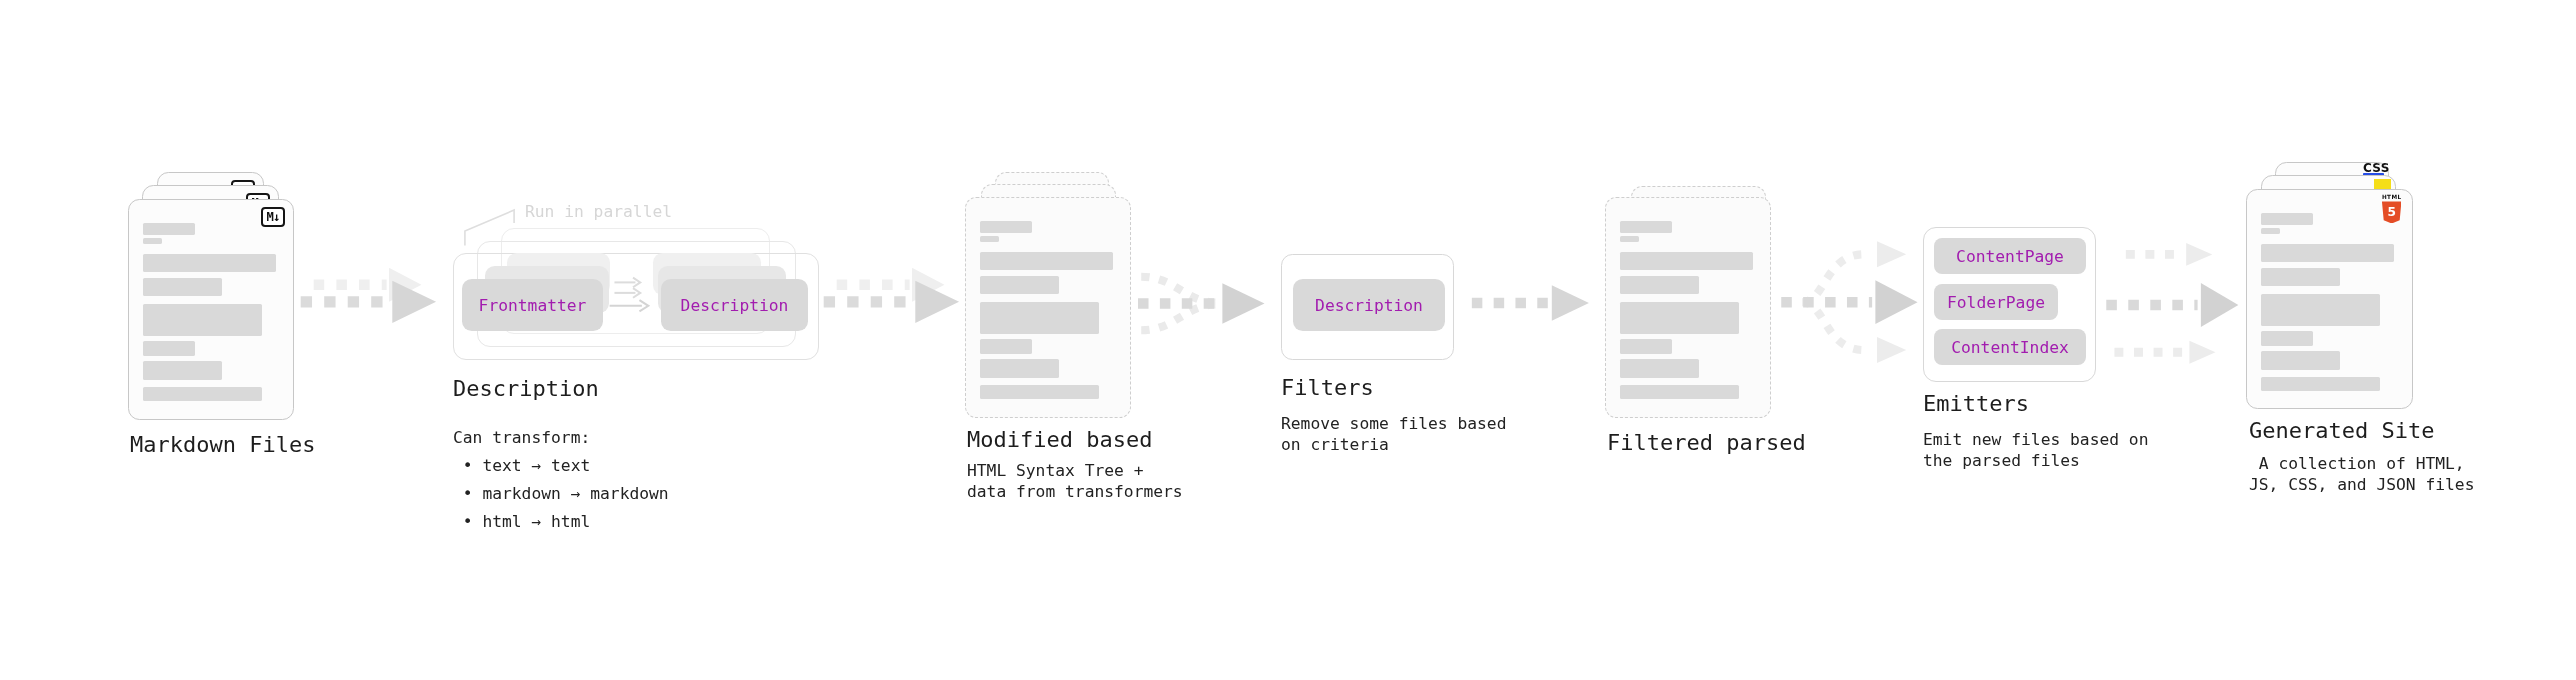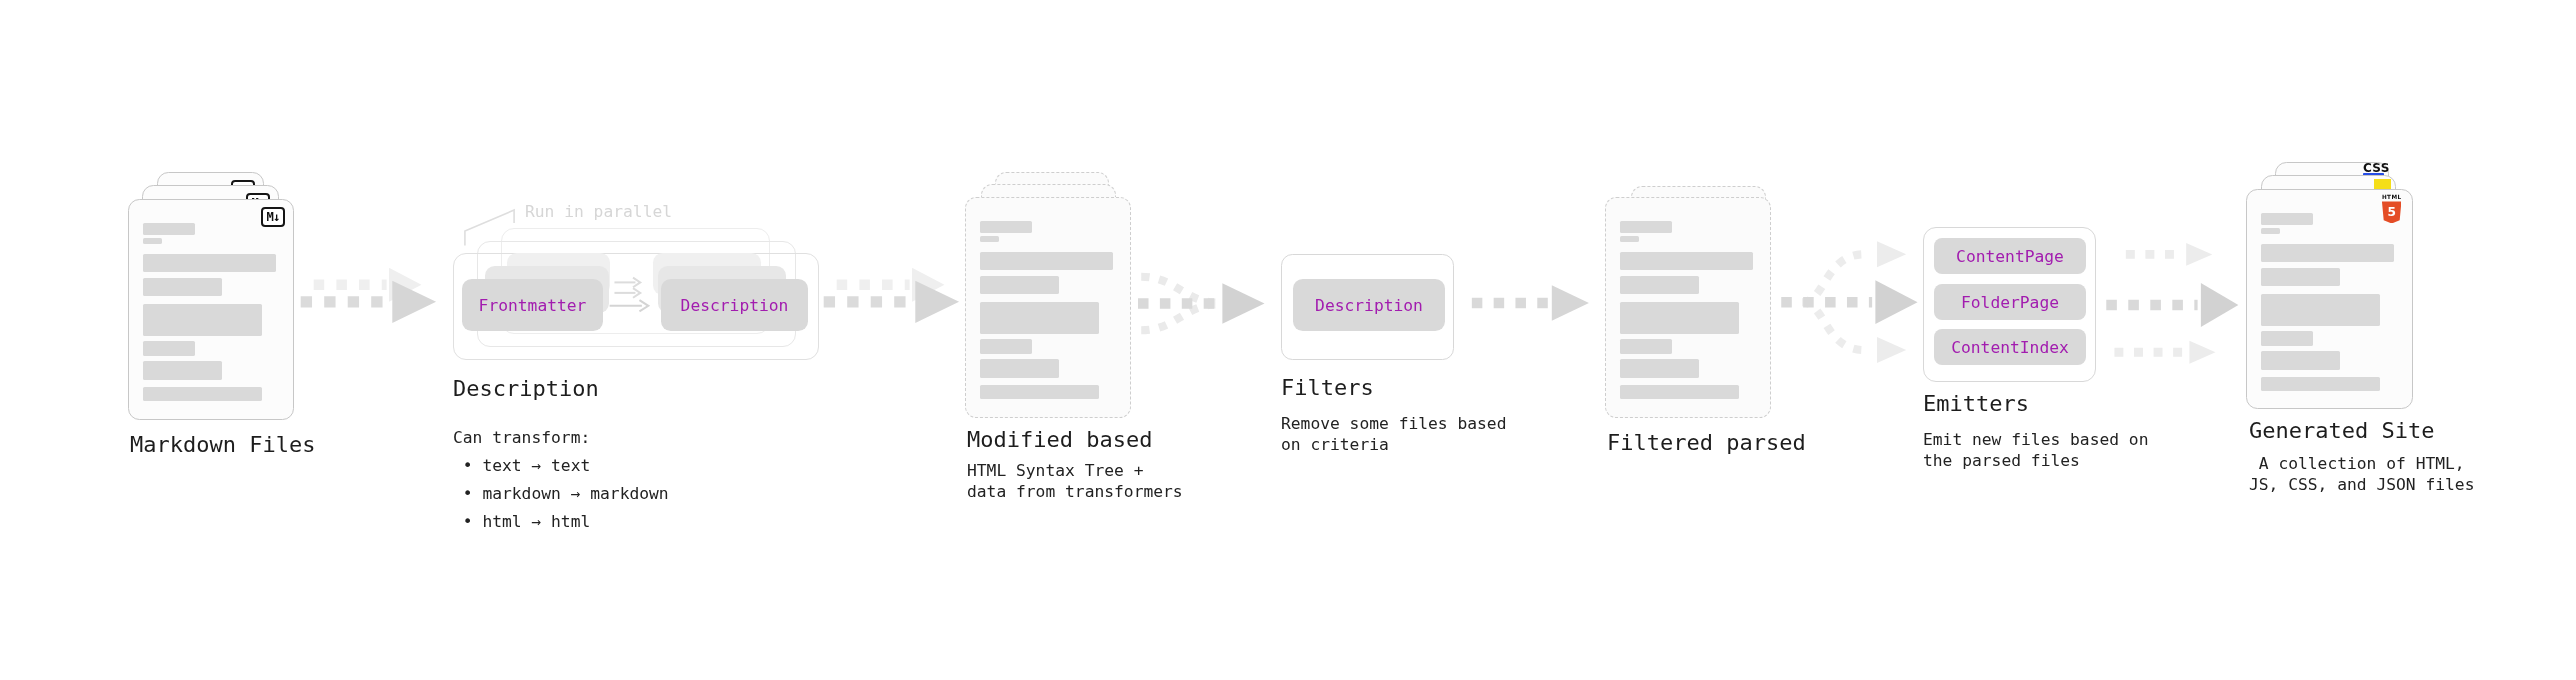--- a/index.html
+++ b/index.html
@@ -208,21 +208,21 @@
     <path d="M30,85 C58,85 58,144 106,144" fill="none" stroke="#ececec" stroke-width="10" stroke-dasharray="10 12"></path>
     <line x1="4" y1="85" x2="116" y2="85" stroke="#d9d9d9" stroke-width="13" stroke-dasharray="13 14"></line>
     <polygon points="122,10 158,26 122,42" fill="#ececec"></polygon>
     <polygon points="120,58 172,85 120,112" fill="#d2d2d2"></polygon>
     <polygon points="122,128 158,144 122,160" fill="#ececec"></polygon>
   </svg>
 
   <div>
     <div class="plugin-box" style="left:1923px;top:227px;width:173px;height:155px;border-radius:13px;"></div>
     <div class="pill" style="left:1934px;top:238px;width:152px;height:36px;border-radius:8.1px;">ContentPage</div>
-    <div class="pill" style="left:1934px;top:284px;width:152px;height:36px;border-radius:8.1px;">FolderPage</div>
+    <div class="pill" style="left:1934px;top:284px;width:124px;height:36px;border-radius:8.1px;">FolderPage</div>
     <div class="pill" style="left:1934px;top:329px;width:152px;height:36px;border-radius:8.1px;">ContentIndex</div>
     <div class="stage-title" style="left:1923px;top:392px;">Emitters</div>
     <div class="notes" style="left:1923px;top:429px;">Emit new files based on
 the parsed files</div>
   </div>
 
   <svg style="left:2103px;top:234px;" width="137" height="137" viewBox="0 0 168 168">
     <line x1="28" y1="25" x2="98" y2="25" stroke="#ececec" stroke-width="11" stroke-dasharray="11 13"></line>
     <polygon points="102,11 134,25 102,39" fill="#ececec"></polygon>
     <line x1="4" y1="87" x2="116" y2="87" stroke="#d9d9d9" stroke-width="13" stroke-dasharray="13 14"></line>

